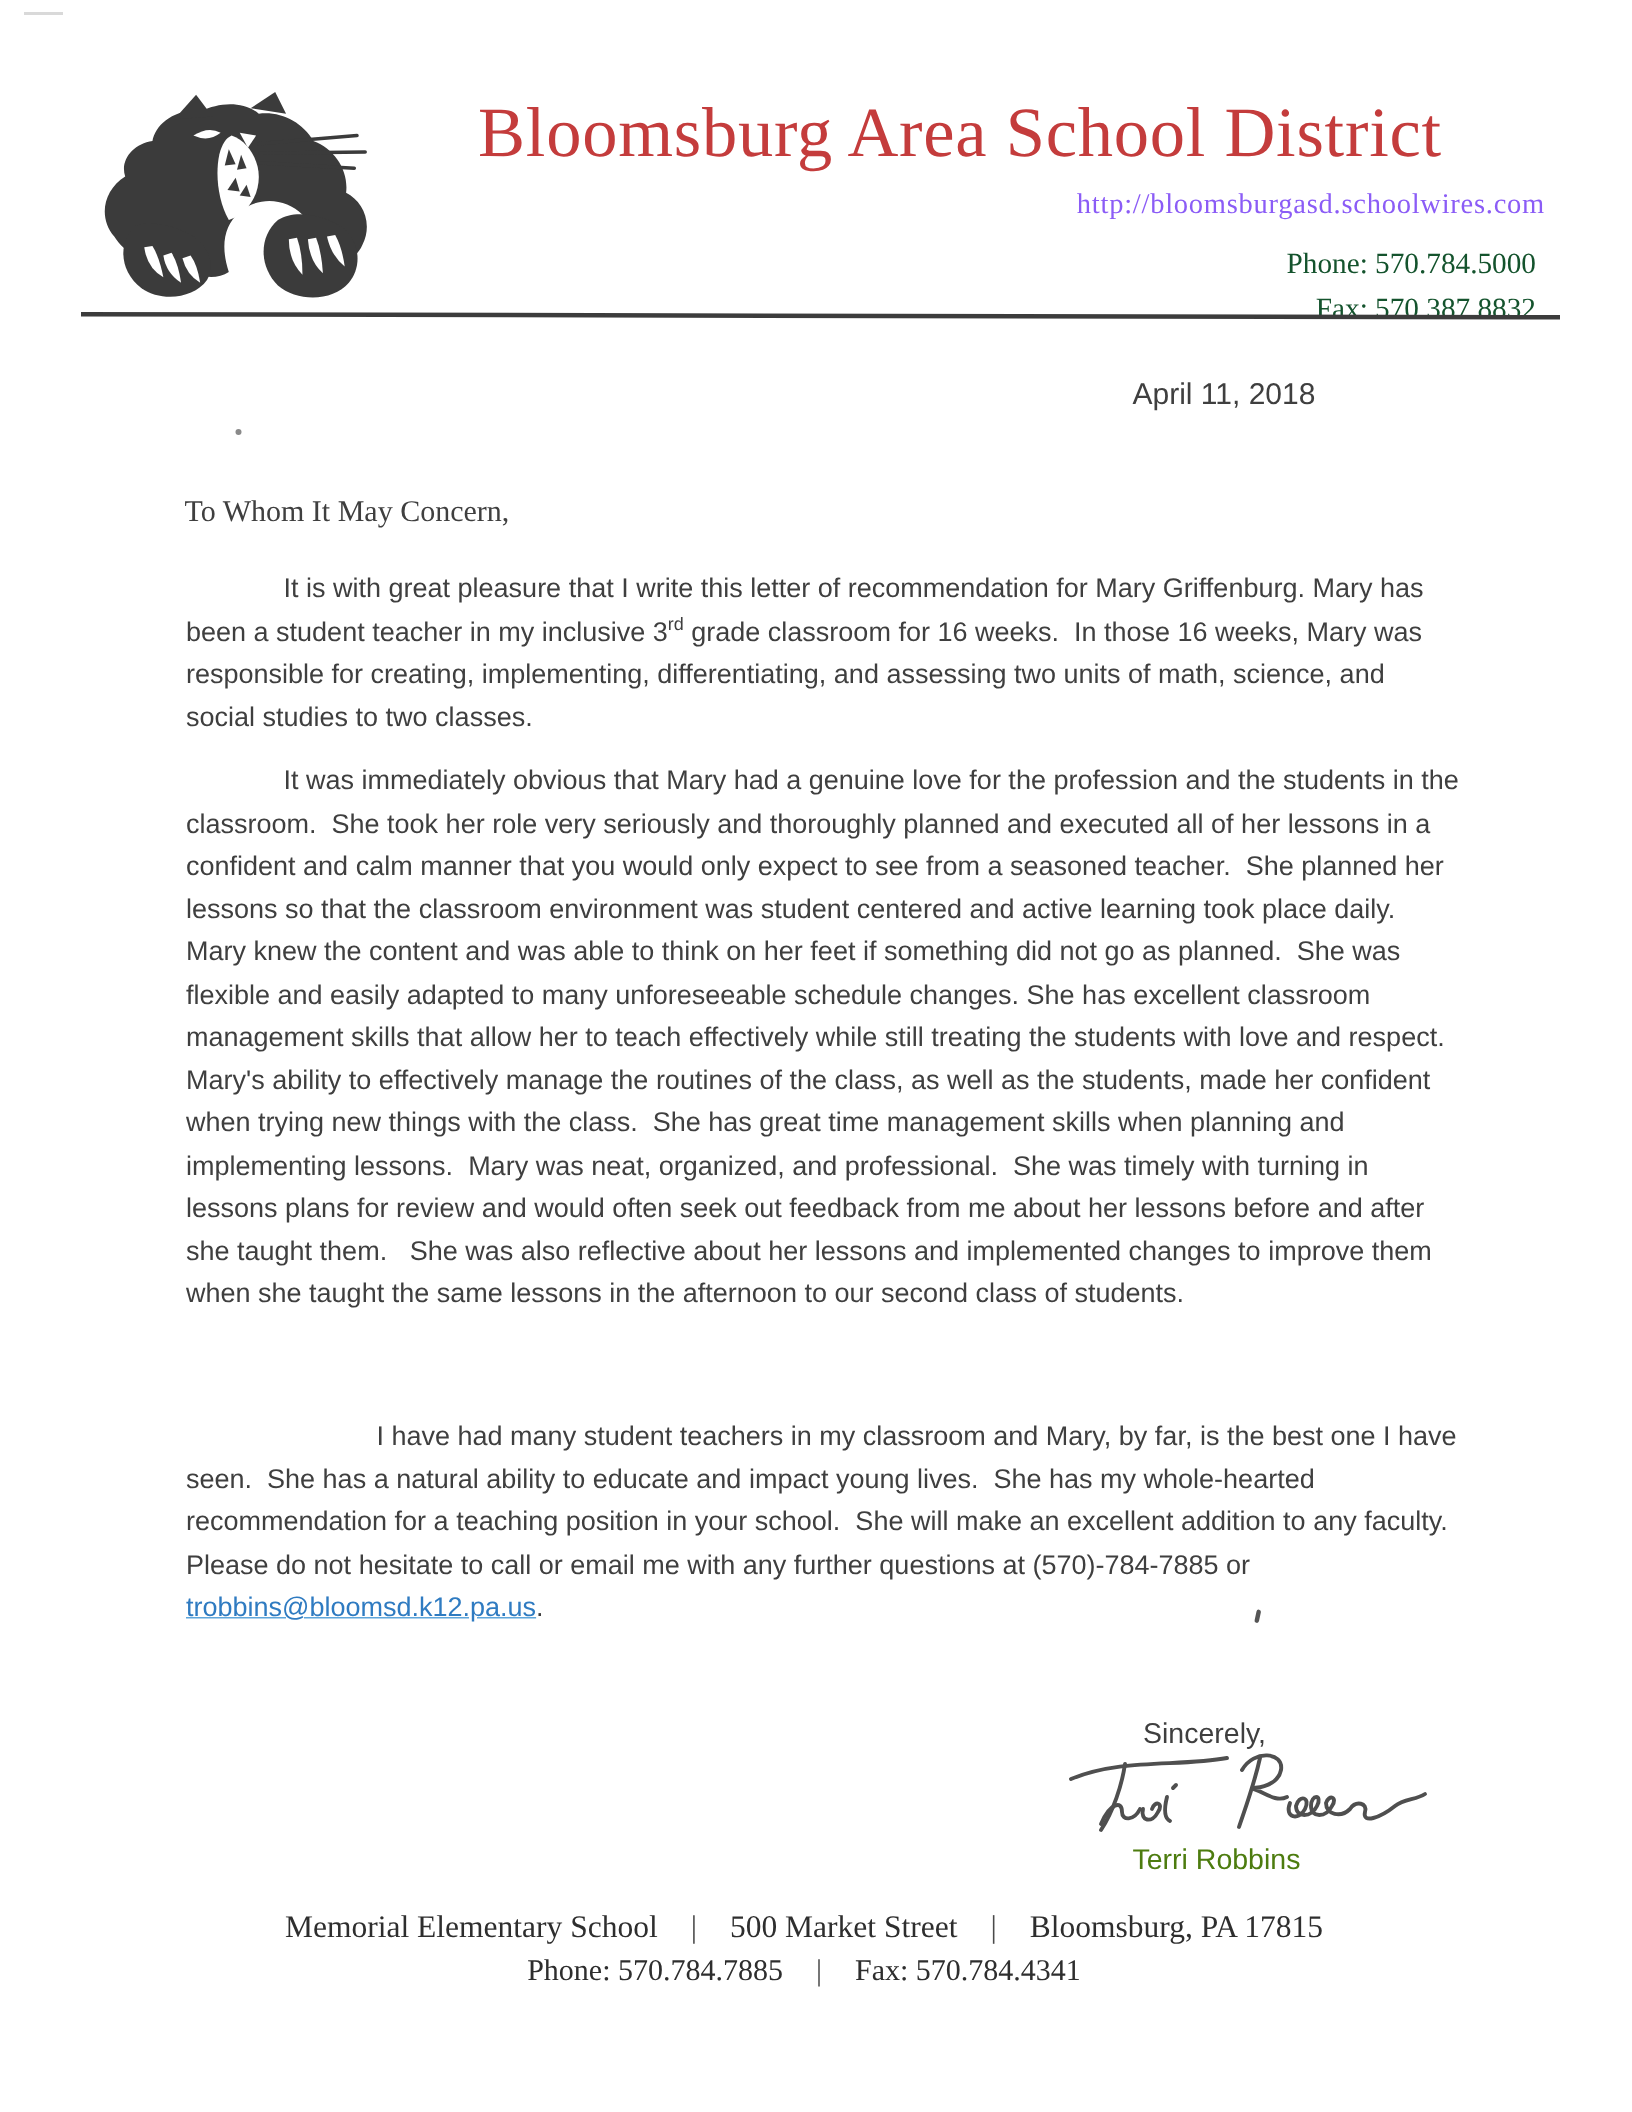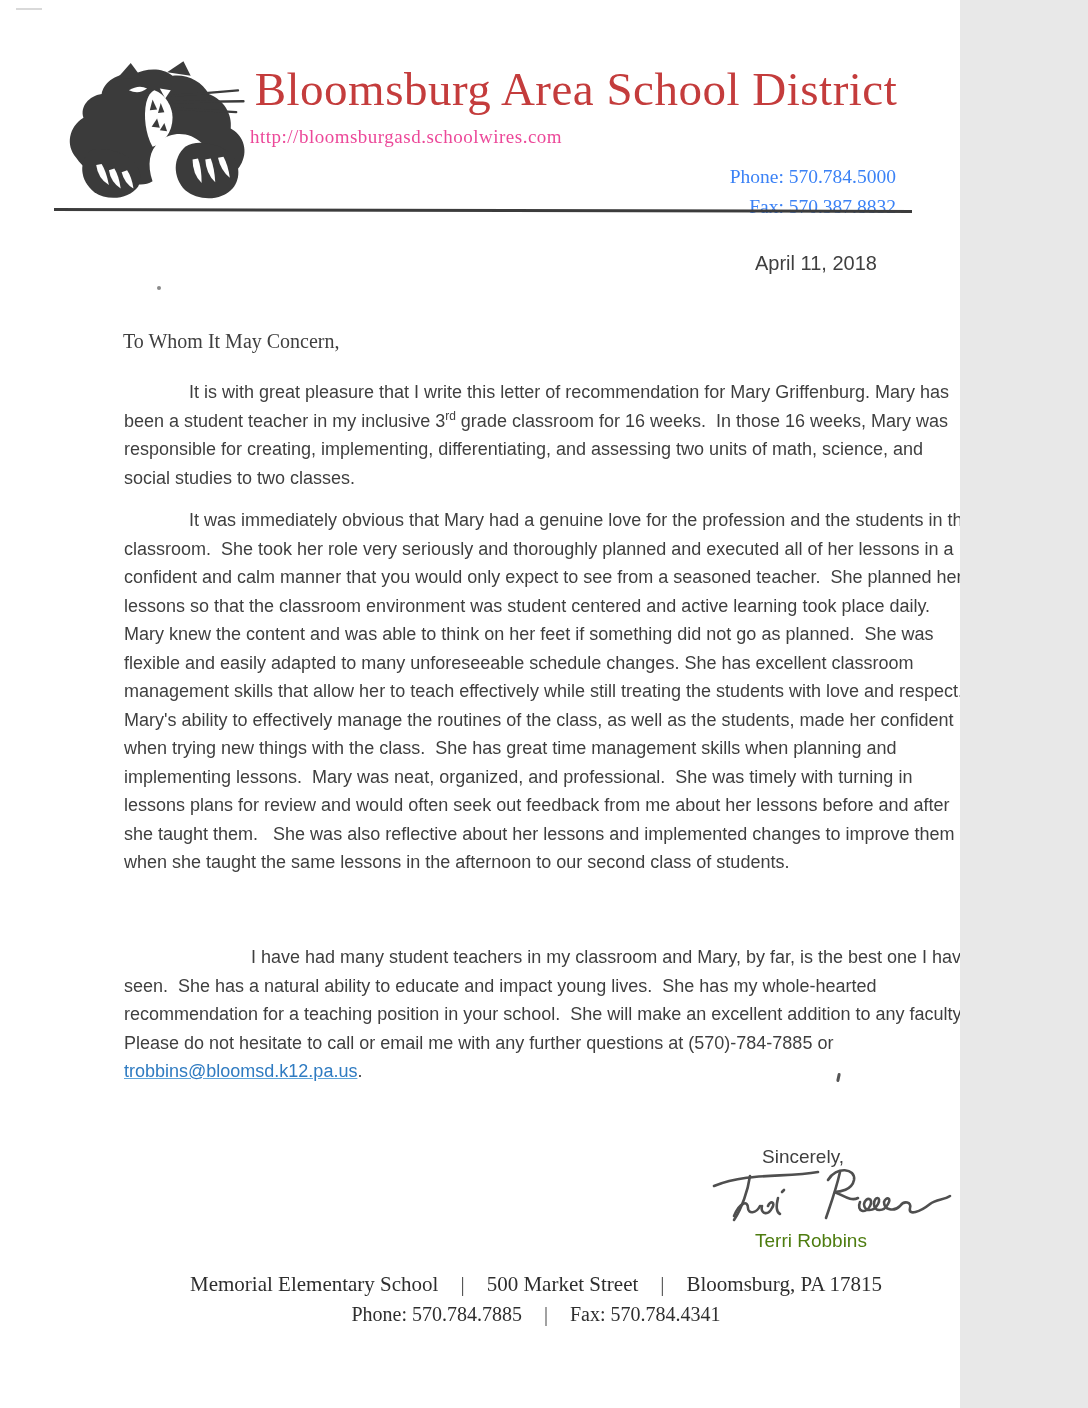--- a/index.html
+++ b/index.html
@@ -1,43 +1,43 @@
 <!DOCTYPE html>
 <html><head>
 <meta charset="utf-8">
 <style>
   html,body{margin:0;padding:0;background:#e8e8e8;}
   .page{
     position:relative;
-    width:960px;height:1408px;
+    width:1088px;height:1408px;
     background:#ffffff;
     overflow:hidden;
     font-family:"Liberation Sans",sans-serif;
     color:#3f3f3f;
   }
   
   .logo{position:absolute;left:58px;top:58px;width:200px;height:152px;}
   .district-title{
     position:absolute;left:250px;right:58px;top:62px;
     margin:0;text-align:center;
     font-family:"Liberation Serif",serif;font-weight:400;
     font-size:47px;letter-spacing:0.5px;color:#c43c3c;
   }
   .website{
     position:absolute;left:250px;right:58px;top:126px;
-    text-align:left;
-    font-family:"Liberation Serif",serif;font-size:19px;letter-spacing:0.5px;color:#ec4899;
+    text-align:right;
+    font-family:"Liberation Serif",serif;font-size:19px;letter-spacing:0.5px;color:#8b5cf6;
   }
   .hdr-address{
     position:absolute;left:276px;top:158px;
     font-family:"Liberation Serif",serif;font-size:19.5px;line-height:30px;color:#323232;
   }
   .hdr-contact{
     position:absolute;right:64px;top:162px;text-align:right;
-    font-family:"Liberation Serif",serif;font-size:19.5px;line-height:30px;color:#3b82f6;
+    font-family:"Liberation Serif",serif;font-size:19.5px;line-height:30px;color:#14532d;
   }
   .rule{
     position:absolute;left:54px;right:48px;top:209px;height:3px;
     background:#3c3c3c;transform:rotate(0.12deg);
   }
   
   .date{position:absolute;left:755px;top:252px;font-size:20px;}
   .salutation{position:absolute;left:123px;top:330px;font-size:20px;font-family:Liberation Serif, serif;}
   .para{
     position:absolute;left:123px;width:850px;

